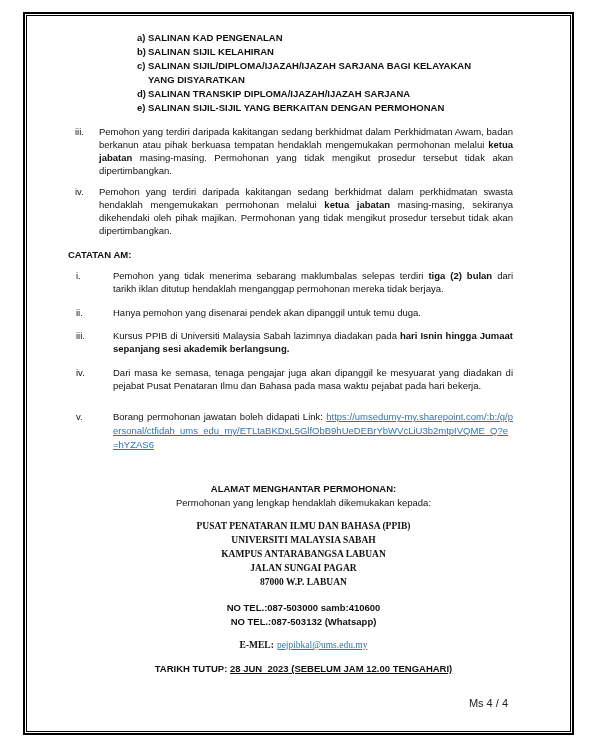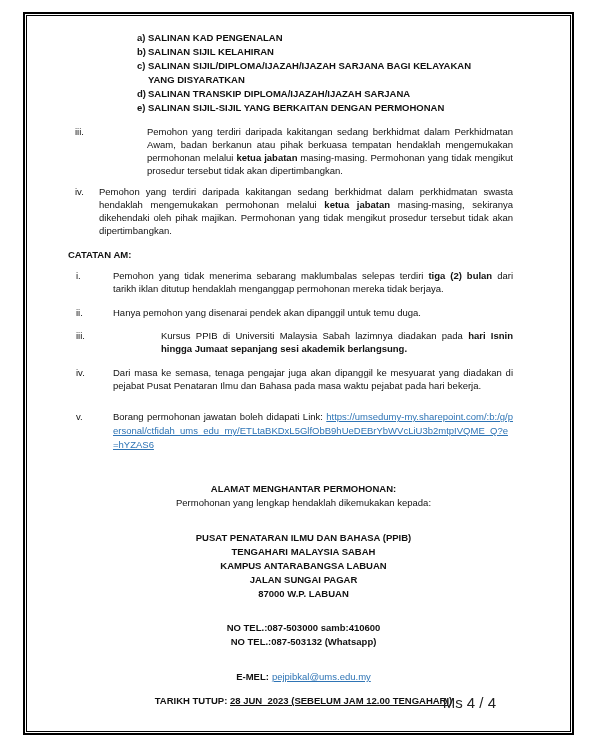--- a/index.html
+++ b/index.html
@@ -25,43 +25,43 @@
   
   .att-list{margin-left:69px;line-height:14px;font-weight:bold;}
   .att-row{display:flex;}
   .att-marker{width:11px;flex:0 0 11px;}
   .att-body{flex:1;max-width:356px;}
 
   
   .note-row{display:flex;line-height:13px;}
   .note-marker{flex:0 0 31px;padding-left:7px;}
   .note-body{flex:1;}
-  .mt10{margin-top:10px;gap:48px;} .mt8{margin-top:8px;} .mt11{margin-top:11px;}
-  .mt18{margin-top:18px;} .mt14{margin-top:30px;} .mt9{margin-top:21px;}
-  .mt4{margin-top:20px;}
+  .mt10{margin-top:10px;} .mt8{margin-top:8px;} .mt11{margin-top:11px;}
+  .mt18{margin-top:18px;} .mt14{margin-top:30px;} .mt9{margin-top:9px;font-family:Liberation Serif, serif;}
+  .mt4{margin-top:12px;}
 
   .catatan-heading{margin-top:11px;font-weight:bold;line-height:13px;}
   .cat-row .note-marker{flex:0 0 45px;padding-left:8px;}
   .link-row .note-body{line-height:14px;}
 
   a.doclink{color:#2E74B5;text-decoration:underline;word-break:break-all;}
   a.maillink{color:#2E74B5;text-decoration:underline;}
 
   
   .centerblock{text-align:center;margin-right:-26px;line-height:14px;}
   .alamat-heading{font-weight:bold;}
   .address{font-weight:bold;}
   .tel{font-weight:bold;}
   .email-label{font-weight:bold;margin-right:3px;}
   .tarikh{font-weight:bold;}
   .tarikh-value{text-decoration:underline;}
 
   .page-footer{
-    position:absolute;top:697px;right:104px;
-    font-size:15px;color:#222;line-height:12px;
+    position:absolute;top:697px;right:92px;
+    font-size:11px;color:#222;line-height:12px;
   }
 </style>
 </head>
 <body>
 
 <div class="frame">
   <div class="frame-inner">
 
     <div class="att-list">
       <div class="att-row">
@@ -135,21 +135,21 @@
       </div>
     </div>
 
     <div class="centerblock mt14">
       <div class="alamat-heading">ALAMAT MENGHANTAR PERMOHONAN:</div>
       <div>Permohonan yang lengkap hendaklah dikemukakan kepada:</div>
     </div>
 
     <div class="centerblock address mt9">
       <div>PUSAT PENATARAN ILMU DAN BAHASA (PPIB)</div>
-      <div>TENGAHARI MALAYSIA SABAH</div>
+      <div>UNIVERSITI MALAYSIA SABAH</div>
       <div>KAMPUS ANTARABANGSA LABUAN</div>
       <div>JALAN SUNGAI PAGAR</div>
       <div>87000 W.P. LABUAN</div>
     </div>
 
     <div class="centerblock tel mt4">
       <div>NO TEL.:087-503000 samb:410600</div>
       <div>NO TEL.:087-503132 (Whatsapp)</div>
     </div>
 

